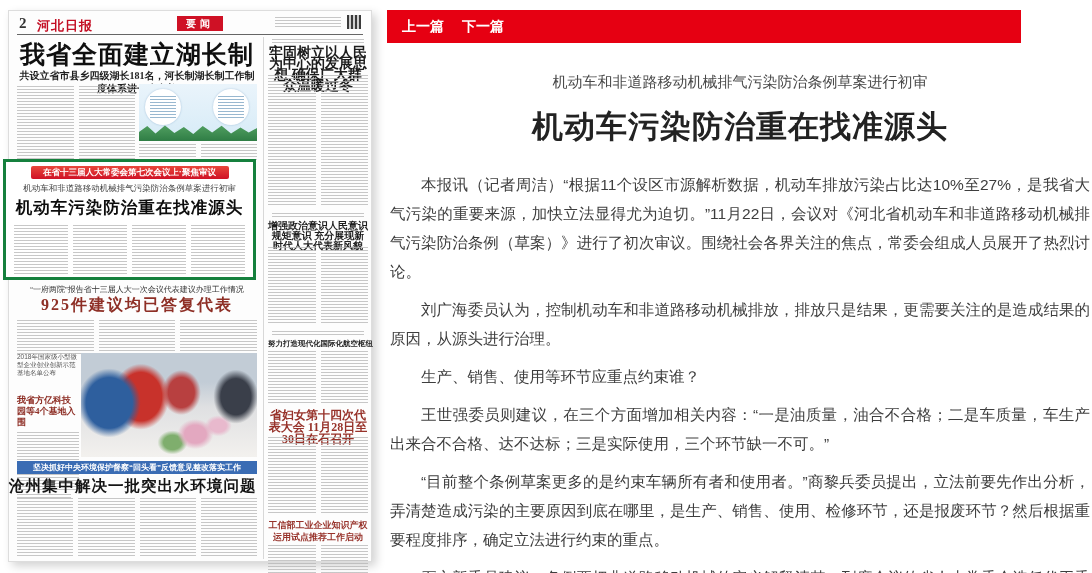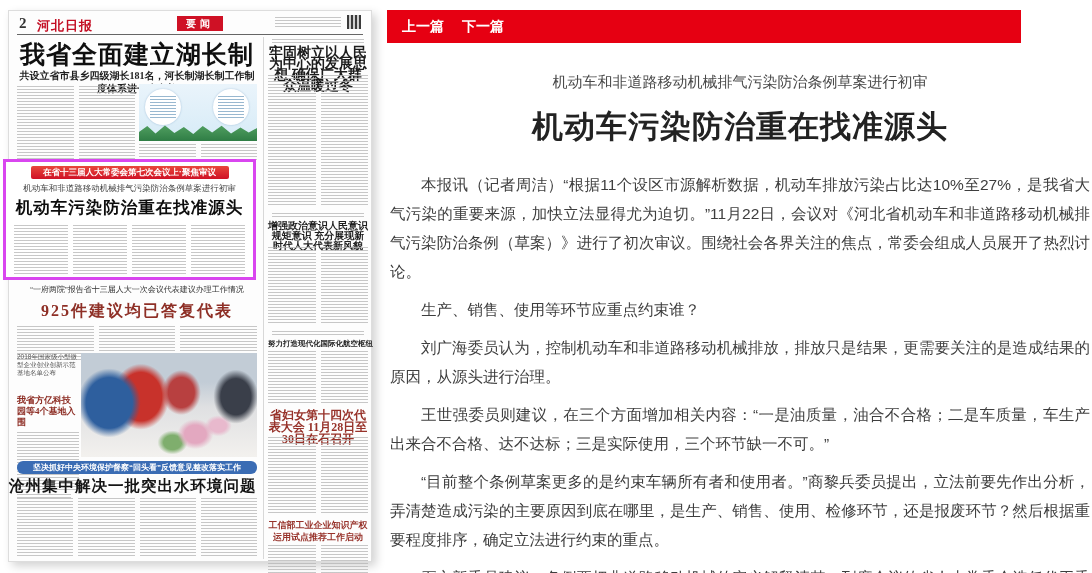--- a/index.html
+++ b/index.html
@@ -34,53 +34,53 @@
   .np-info{position:absolute;left:130px;top:73px;width:118px;height:57px;
     background:linear-gradient(#eaf4fb,#d6ebf7);overflow:hidden;}
   .np-circle{position:absolute;top:5px;width:36px;height:36px;border-radius:50%;background:#fff;
     box-shadow:0 0 2px rgba(70,120,170,.4);}
   .np-circle .inner{margin:7px 5px 0;height:22px;}
   .np-mountains{position:absolute;left:0;right:0;bottom:0;height:20px;background:linear-gradient(#5aa868,#2f7d45);
     clip-path:polygon(0 100%,0 55%,7% 25%,14% 62%,22% 22%,30% 60%,38% 30%,46% 65%,54% 25%,62% 58%,70% 24%,78% 62%,86% 32%,93% 58%,100% 35%,100% 100%);}
   .np-bodyA2{position:absolute;left:130px;top:133px;width:118px;height:16px;}
   .np-bodyA2>div{height:16px;}
 
-  .np-highlight{position:absolute;left:-6px;top:148px;width:253px;height:121px;border:3px solid #d946ef;
+  .np-highlight{position:absolute;left:-6px;top:148px;width:253px;height:121px;border:3px solid #15803d;
     background:#fff;box-sizing:border-box;z-index:5;}
   .np-hl-banner{margin:4px auto 0;width:198px;height:13px;background:linear-gradient(#e8473b,#cf1125);
     color:#fff;font:bold 8.5px/13px "Liberation Sans",sans-serif;text-align:center;border-radius:2px;}
   .np-hl-kicker{margin-top:4px;text-align:center;font-size:8.5px;color:#444;}
   .np-hl-head{margin-top:2px;text-align:center;font-weight:900;font-size:16.5px;color:#0d0d0d;letter-spacing:1px;}
   .np-hl-body{margin:6px 8px 0;height:50px;}
   .np-hl-body>div{height:50px;}
 
   .np-925{position:absolute;left:8px;top:273px;width:240px;}
   .np-925-kicker{text-align:center;font-size:8px;color:#333;}
-  .np-925-head{text-align:center;font:bold 16px "Liberation Serif",serif;color:#8e2f26;letter-spacing:2px;margin-top:6px;}
+  .np-925-head{text-align:center;font:bold 16px "Liberation Serif",serif;color:#8e2f26;letter-spacing:2px;margin-top:0;}
   .np-925-body{margin-top:4px;height:34px;}
   .np-925-body>div{height:34px;}
 
   .np-park{position:absolute;left:8px;top:342px;width:62px;}
   .np-park-kicker{font-size:6.5px;line-height:8px;color:#555;}
   .np-park-head{font:bold 9px/11px "Liberation Serif",serif;color:#8e2f26;margin-top:18px;}
   .np-park-body{margin-top:4px;height:58px;}
   .np-park-caption{margin-top:4px;height:6px;width:54px;}
 
   .np-photo{position:absolute;left:72px;top:342px;width:176px;height:104px;background:
     radial-gradient(42px 46px at 16% 48%,#2e5f9e 0 55%,transparent 75%),
     radial-gradient(38px 44px at 34% 42%,#c8322b 0 55%,transparent 75%),
     radial-gradient(26px 30px at 57% 38%,#b84040 0 50%,transparent 75%),
     radial-gradient(30px 36px at 88% 42%,#3a3f4a 0 50%,transparent 75%),
     radial-gradient(24px 20px at 65% 78%,#e3a8c0 0 45%,transparent 75%),
     radial-gradient(20px 16px at 52% 86%,#7fae6d 0 45%,transparent 75%),
     radial-gradient(18px 14px at 78% 70%,#e8b9cd 0 45%,transparent 75%),
     linear-gradient(180deg,#c2ccd6 0 28%,#dfe0e2 52%,#f3f1ee 100%);}
 
   .np-blue-banner{position:absolute;left:8px;top:450px;width:240px;height:13px;background:#3a6cb4;
-    color:#fff;font:bold 8px/13px "Liberation Sans",sans-serif;text-align:center;border-radius:6px;box-sizing:border-box;}
+    color:#fff;font:bold 8px/13px "Liberation Sans",sans-serif;text-align:center;border-radius:0;box-sizing:border-box;}
   .np-cang-head{position:absolute;left:0;top:465px;width:240px;text-align:center;
     font:bold 15.5px "Liberation Serif",serif;color:#141414;letter-spacing:1px;white-space:nowrap;}
   .np-bodyC{position:absolute;left:8px;top:487px;width:240px;height:58px;}
   .np-bodyC>div{height:58px;}
 
   .np-right{position:absolute;left:254px;top:26px;width:104px;height:522px;border-left:1px solid #d8d8d8;padding-left:4px;}
   .np-right .k{position:absolute;left:8px;width:92px;height:5px;}
   .rh{position:absolute;left:4px;width:100px;text-align:center;font-family:"Liberation Serif",serif;font-weight:bold;color:#1d1d1d;}
   .rb{position:absolute;left:4px;width:100px;}
   .maroon{color:#97322a;}
@@ -218,21 +218,21 @@
       <span>上一篇</span>
       <span>下一篇</span>
     </div>
   </div>
 
   <div id="article">
     <div class="art-kicker">机动车和非道路移动机械排气污染防治条例草案进行初审</div>
     <div class="art-title">机动车污染防治重在找准源头</div>
     <div class="art-body">
       <p>本报讯（记者周洁）“根据11个设区市源解析数据，机动车排放污染占比达10%至27%，是我省大气污染的重要来源，加快立法显得尤为迫切。”11月22日，会议对《河北省机动车和非道路移动机械排气污染防治条例（草案）》进行了初次审议。围绕社会各界关注的焦点，常委会组成人员展开了热烈讨论。</p>
+      <p>刘广海委员认为，控制机动车和非道路移动机械排放，排放只是结果，更需要关注的是造成结果的原因，从源头进行治理。</p>
       <p>生产、销售、使用等环节应重点约束谁？</p>
-      <p>刘广海委员认为，控制机动车和非道路移动机械排放，排放只是结果，更需要关注的是造成结果的原因，从源头进行治理。</p>
       <p>王世强委员则建议，在三个方面增加相关内容：“一是油质量，油合不合格；二是车质量，车生产出来合不合格、达不达标；三是实际使用，三个环节缺一不可。”</p>
       <p>“目前整个条例草案更多的是约束车辆所有者和使用者。”商黎兵委员提出，立法前要先作出分析，弄清楚造成污染的主要原因到底在哪里，是生产、销售、使用、检修环节，还是报废环节？然后根据重要程度排序，确定立法进行约束的重点。</p>
       <p>石立新委员建议，条例要把非道路移动机械的定义解释清楚。列席会议的省人大常委会选任代工委副主任张增利认为，根据大气污染防治法、省大气污染防治条例，针对机动车、船、非道路移动机械，只要有污染都要进行防</p>
     </div>
   </div>
 
 </div>
 
 </body></html>

